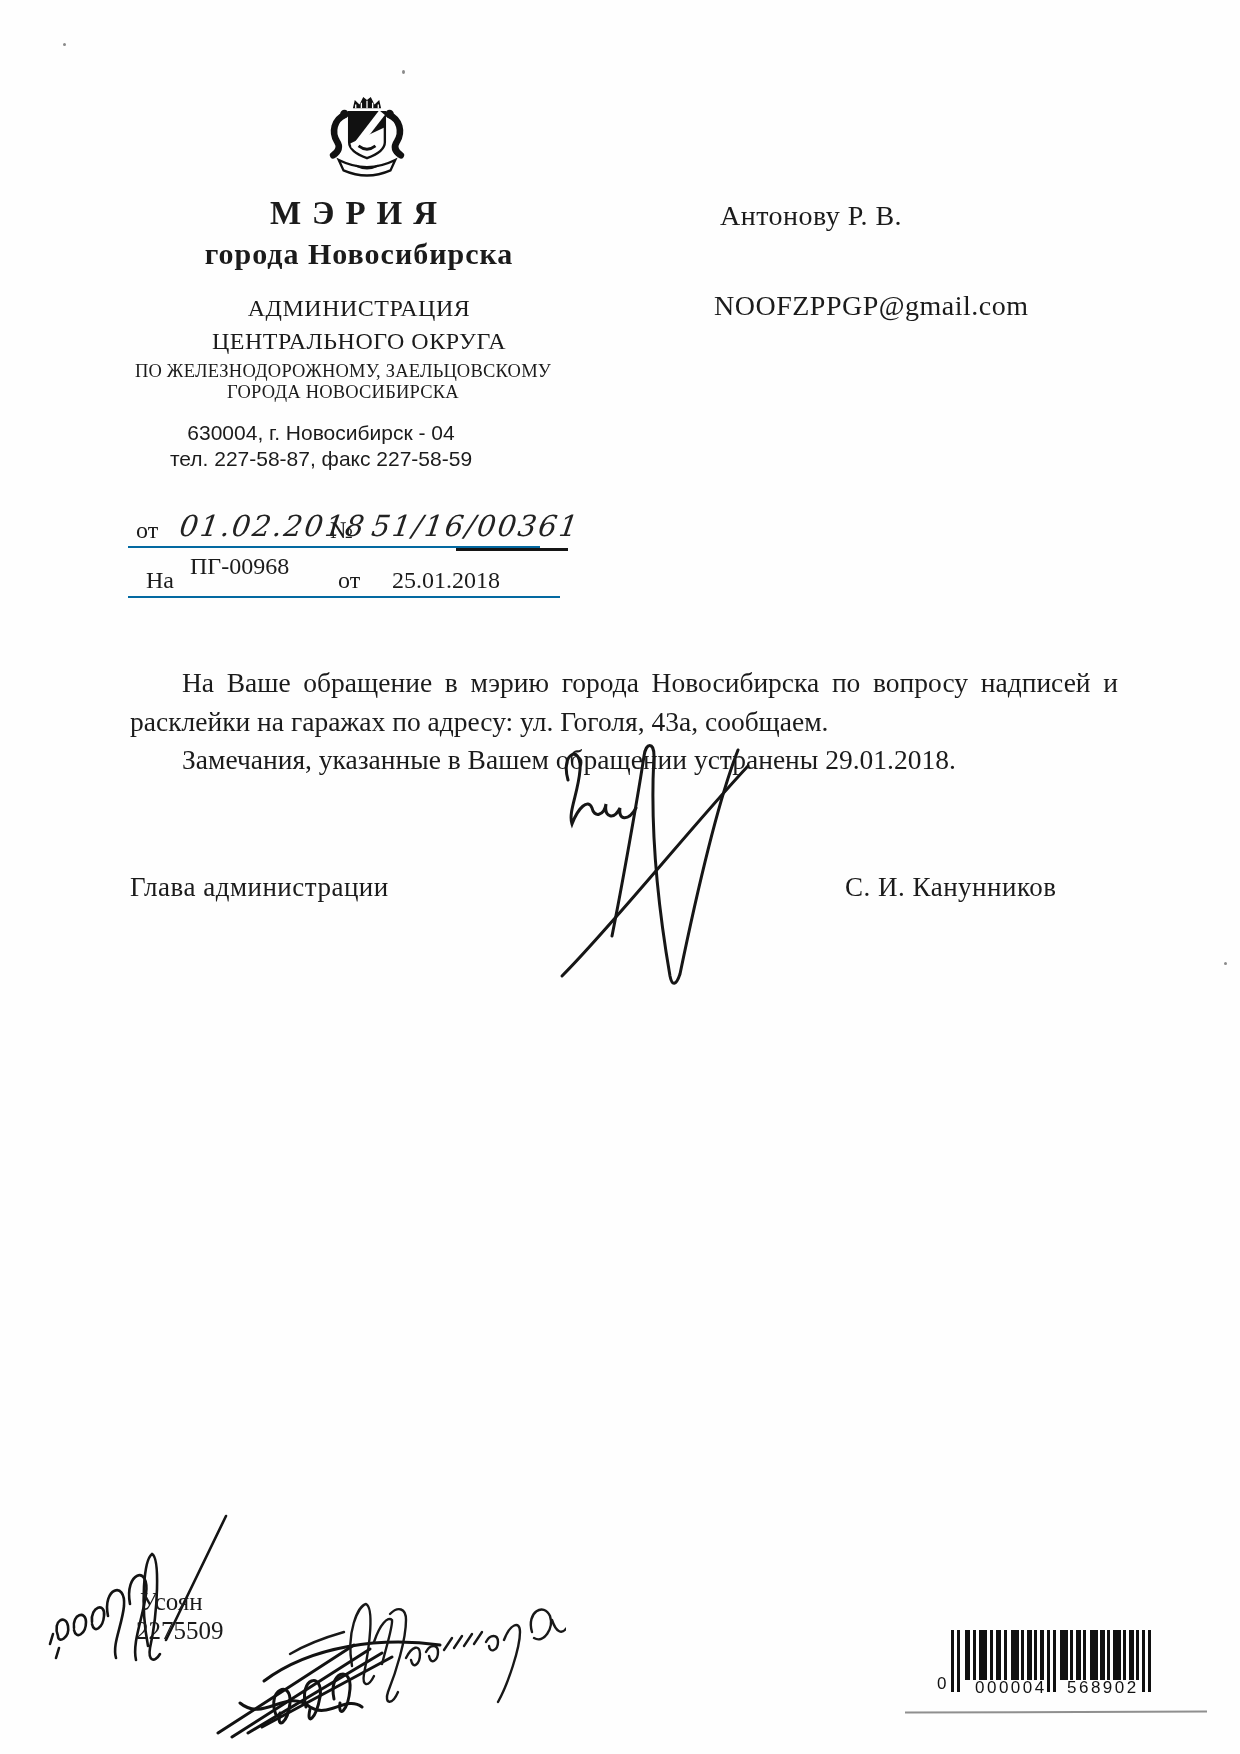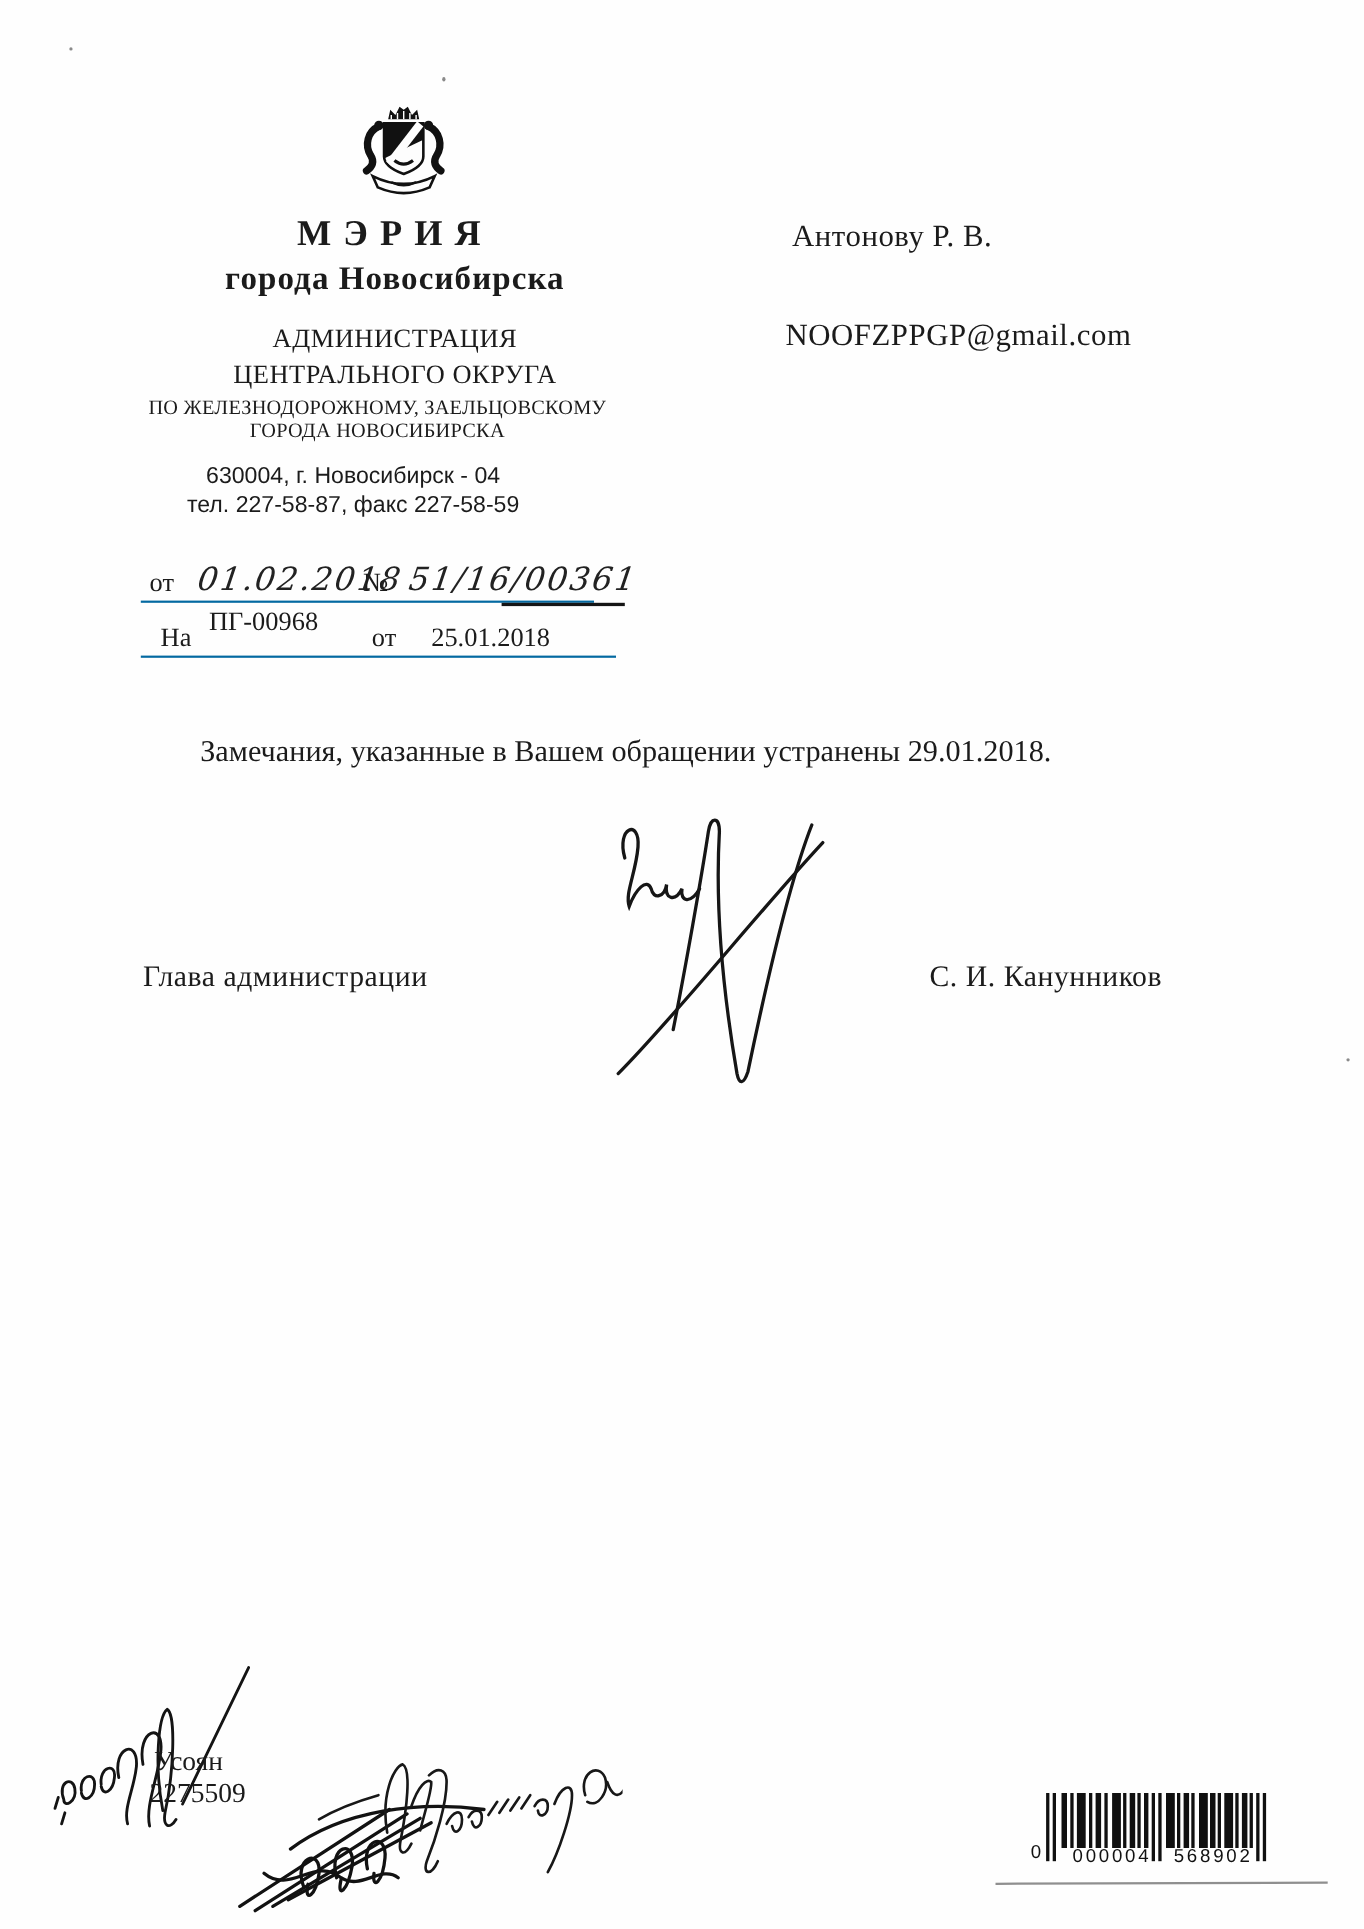--- a/index.html
+++ b/index.html
@@ -107,20 +107,21 @@
     <span class="abs ref-label" style="left:18px;bottom:2px;">На</span>
     <span class="abs ref-label" style="left:62px;bottom:16px;">ПГ-00968</span>
     <span class="abs ref-label" style="left:210px;bottom:2px;">от</span>
     <span class="abs ref-label" style="left:264px;bottom:2px;">25.01.2018</span>
   </div>
 
   <div class="abs recipient" style="left:720px;top:200px;">Антонову Р. В.</div>
   <div class="abs recipient" style="left:714px;top:290px;text-align:right;">NOOFZPPGP@gmail.com</div>
 
   <div class="abs body-text" style="left:130px;top:664px;width:988px;">
+    <p>На Ваше обращение в мэрию города Новосибирска по вопросу надписей и расклейки на гаражах по адресу: ул. Гоголя, 43а, сообщаем.</p>
     <p>Замечания, указанные в Вашем обращении устранены 29.01.2018.</p>
   </div>
 
   <div class="abs sig-line" style="left:130px;top:872px;">Глава администрации</div>
   <div class="abs sig-line" style="left:845px;top:872px;">С. И. Канунников</div>
 
   <div class="abs" style="left:552px;top:736px;width:200px;height:252px;">
     <svg width="200" height="252" viewBox="0 0 200 252">
       <g stroke="#161616" stroke-width="3" fill="none" stroke-linecap="round">
         <path d="M16,44 C8,16 30,8 28,34 C26,58 16,76 20,88 C26,72 36,62 40,72 C42,82 52,80 54,68 C52,82 62,84 68,72 C66,84 76,86 84,72"></path>

